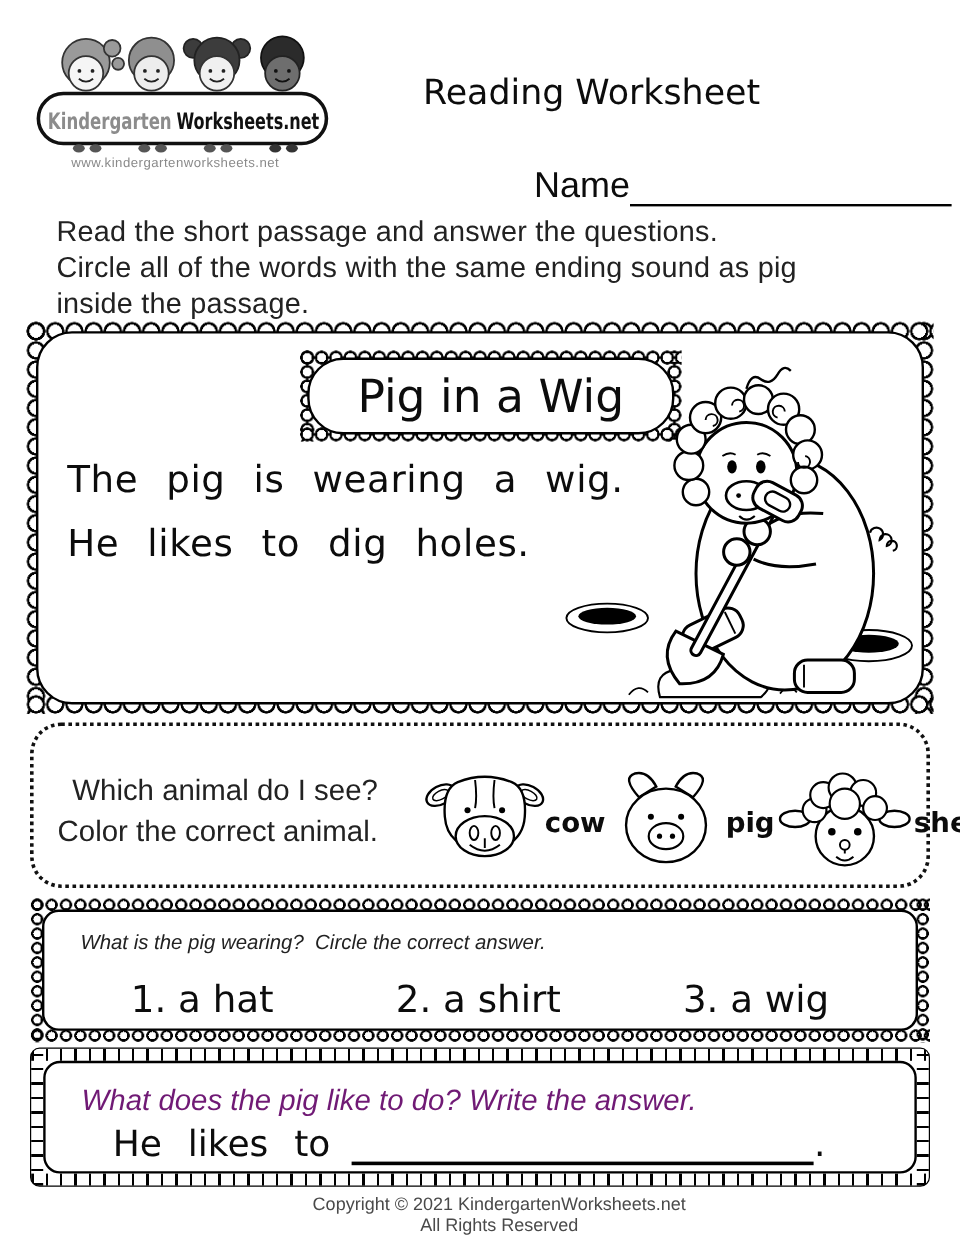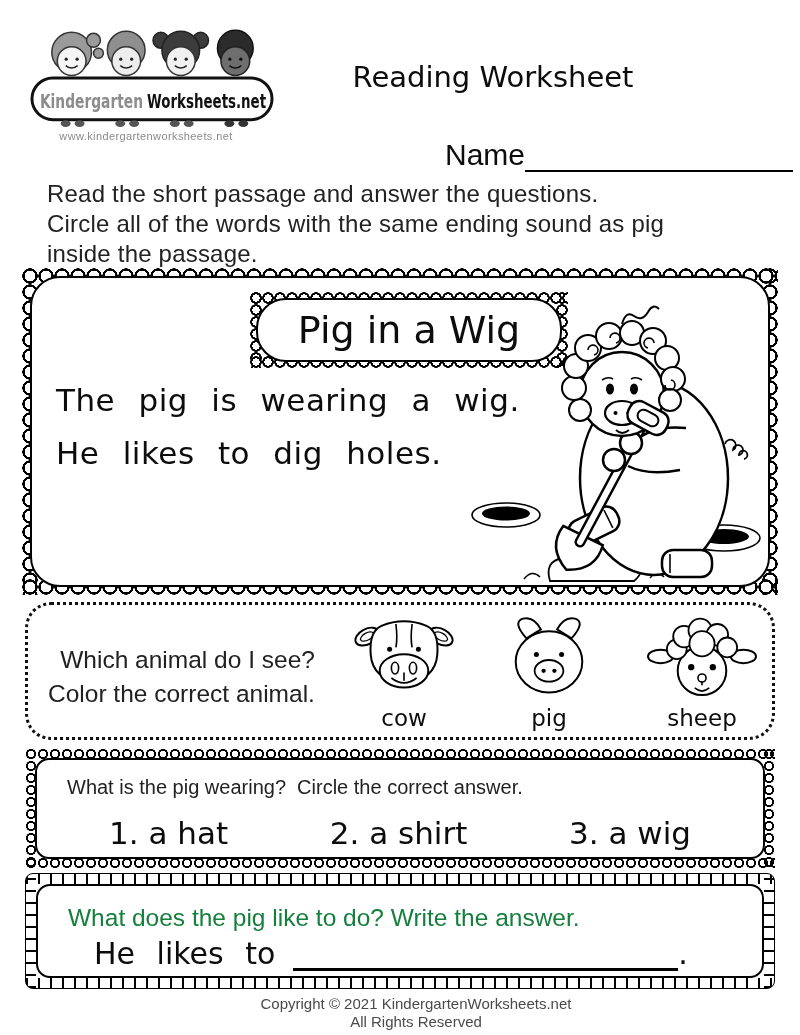--- a/index.html
+++ b/index.html
@@ -89,32 +89,32 @@
   .passage-text { position: absolute; left: 24px; top: 96px; z-index: 2;
                   font-size: 31px; line-height: 53px; color: #0c0c0c;
                   letter-spacing: 0.5px; word-spacing: 13px; }
   .pig-art { position: absolute; right: 4px; top: 20px; z-index: 1; }
 
   
   .q1-box { left: 25px; top: 590px; width: 750px; height: 138px; }
   .q1-prompt { position: absolute; left: 20px; top: 38px; font-size: 24.5px; line-height: 34px; color: #222; text-align: right; }
   .animal-row { position: absolute; left: 326px; top: 10px; right: 12px; bottom: 6px;
                 display: flex; justify-content: space-between; align-items: flex-end; }
-  .animal-fig { display: flex; flex-direction: column; align-items: center; }
+  .animal-fig { display: flex; flex-direction: row; align-items: center; font-weight: bold; }
   .animal-label { font-size: 23px; color: #0c0c0c; margin-top: 0px; }
 
   
   .q2-box { left: 25px; top: 736px; width: 750px; height: 121px; }
-  .q2-prompt { position: absolute; left: 30px; top: 16px; font-size: 20px; color: #222; white-space: pre-wrap; }
+  .q2-prompt { position: absolute; left: 30px; top: 16px; font-size: 17px; color: #222; white-space: pre-wrap; font-style: italic; }
   .q2-options { position: absolute; left: 72px; right: 72px; top: 55px;
                 display: flex; justify-content: space-between; font-size: 31px; color: #0c0c0c; gap: 38px; }
 
   
   .q3-box { left: 25px; top: 861px; width: 750px; height: 116px; }
-  .q3-prompt { position: absolute; left: 30px; top: 18px; font-size: 24.5px; color: #15803d; }
+  .q3-prompt { position: absolute; left: 30px; top: 18px; font-size: 24.5px; color: #701a75; font-style: italic; }
   .q3-answer { position: absolute; left: 56px; top: 50px; display: flex; align-items: flex-end;
                font-size: 30px; color: #0c0c0c; word-spacing: 12px; }
   .answer-blank { display: inline-block; width: 385px; height: 34px; margin-left: 18px;
                   border-bottom: 3px solid #000; }
 
   
   .footer { position: absolute; left: 16px; top: 983px; width: 100%; text-align: center;
             font-size: 15px; line-height: 18px; color: #4a4a4a; }
 </style>
 </head>

